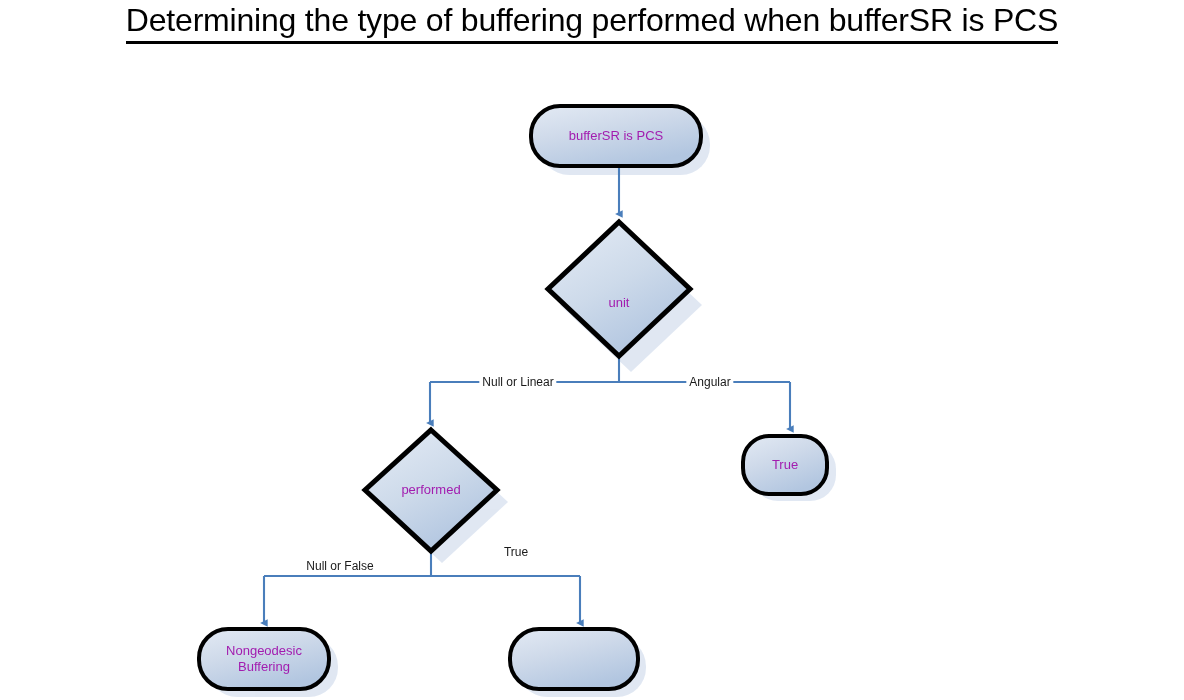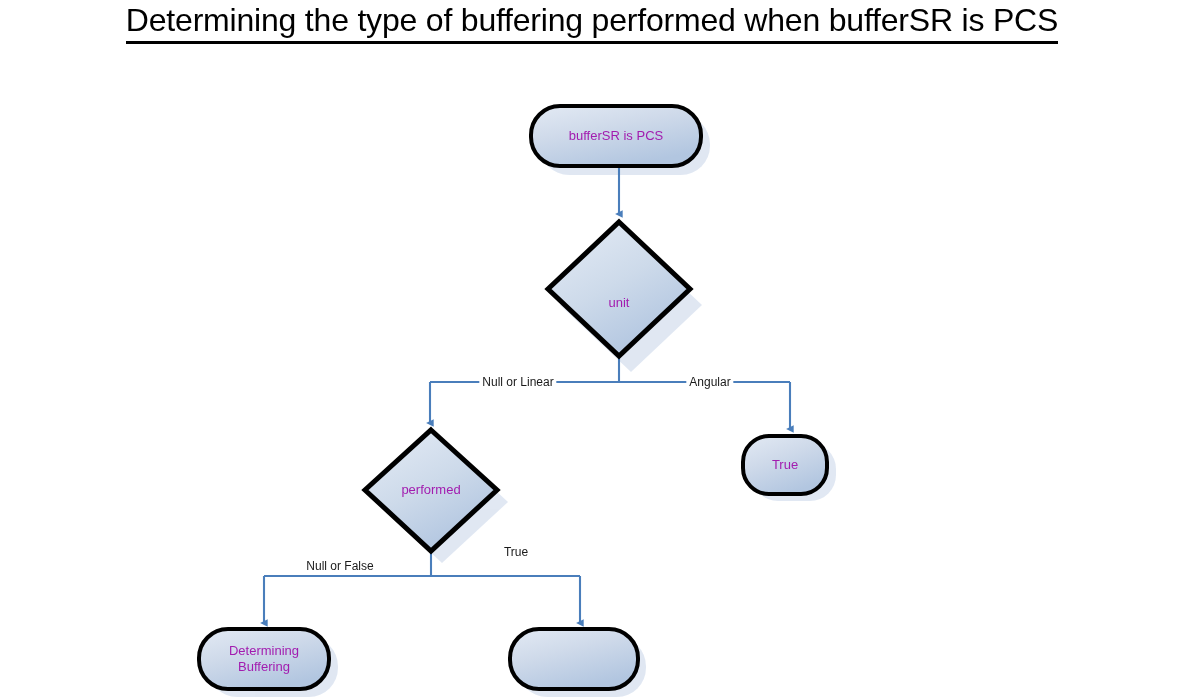--- a/index.html
+++ b/index.html
@@ -155,21 +155,21 @@
   </svg>
 
   <div class="node-label" style="left:531px; top:106px; width:170px; height:60px;">bufferSR is PCS</div>
 
   <div class="node-label" style="left:549px; top:273px; width:140px; height:60px;">unit</div>
 
   <div class="node-label" style="left:743px; top:436px; width:84px; height:58px;">True</div>
 
   <div class="node-label" style="left:366px; top:460px; width:130px; height:60px;">performed</div>
 
-  <div class="node-label" style="left:199px; top:629px; width:130px; height:60px;">Determining
+  <div class="node-label" style="left:199px; top:629px; width:130px; height:60px;">Nongeodesic
 Buffering</div>
 
 
   <div class="edge-label" style="left:518px; top:382px;">Null or Linear</div>
 
   <div class="edge-label" style="left:710px; top:382px;text-align:right;">Angular</div>
 
   <div class="edge-label" style="left:340px; top:566px;">Null or False</div>
 
   <div class="edge-label" style="left:516px; top:552px;">True</div>

